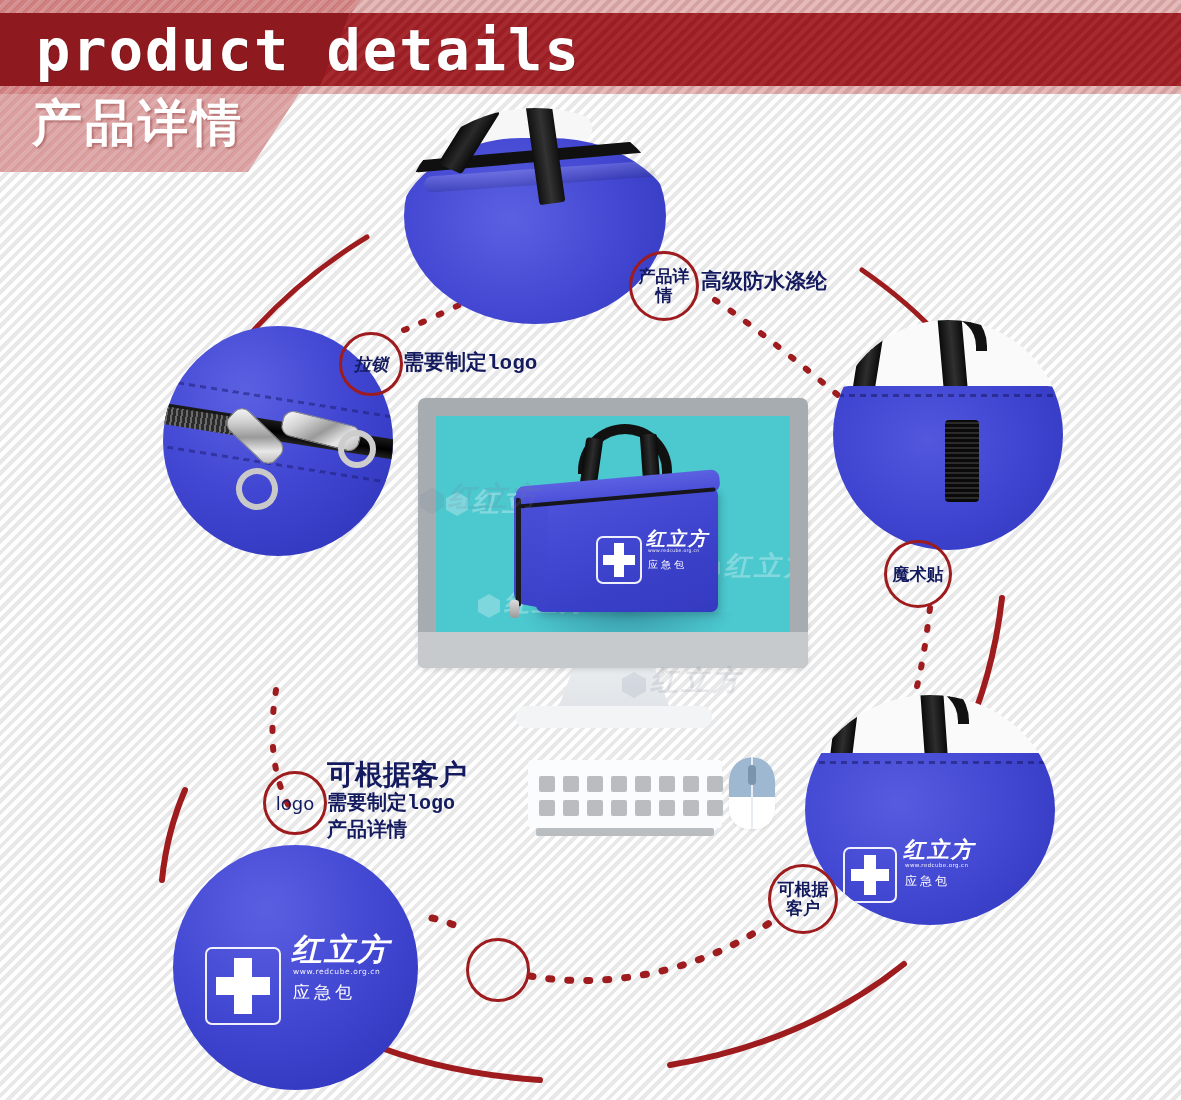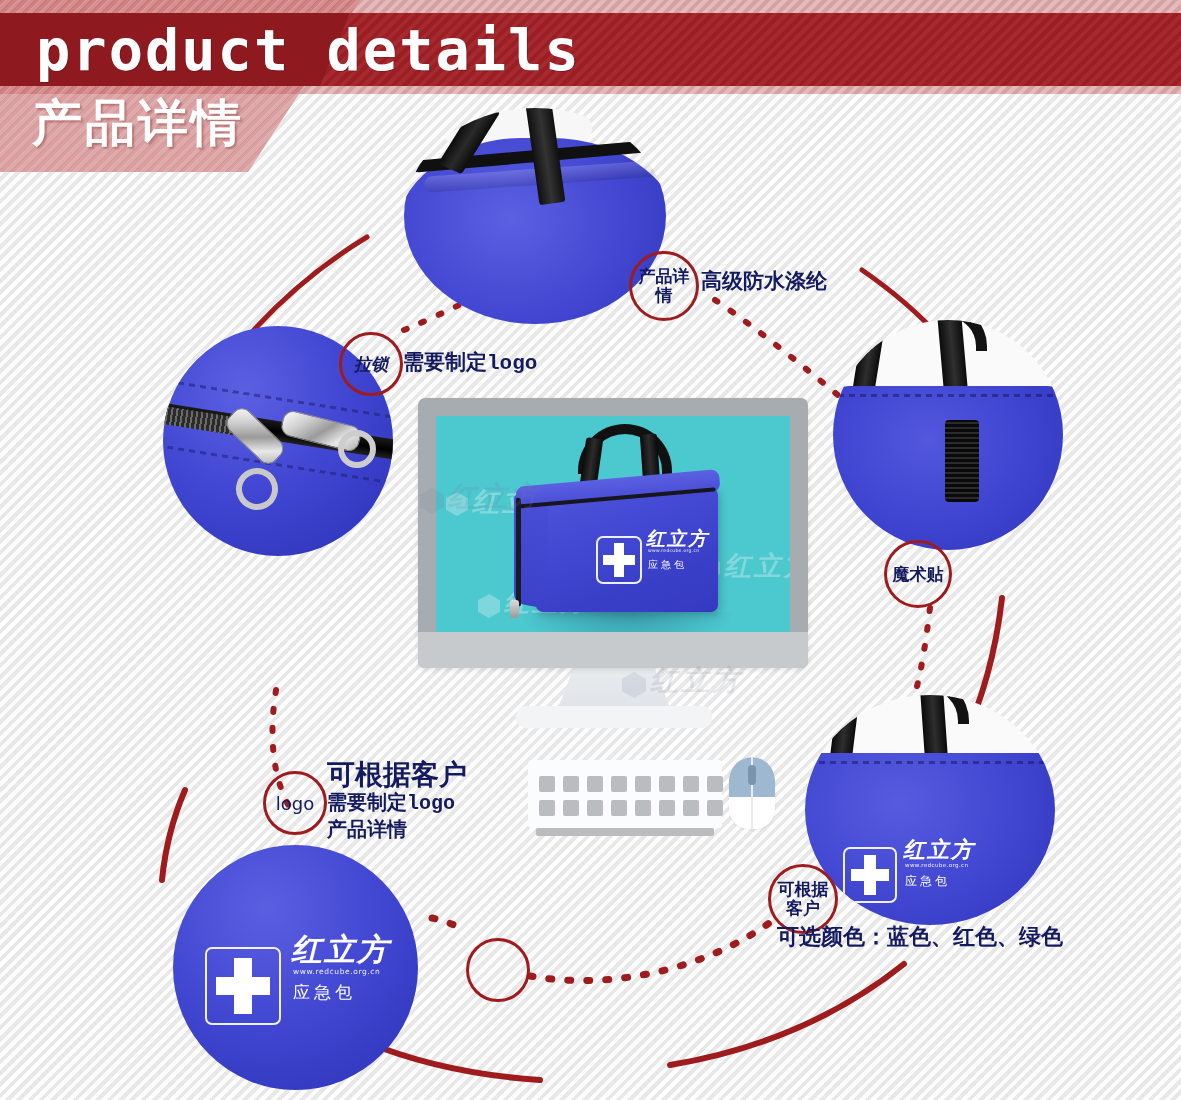--- a/index.html
+++ b/index.html
@@ -484,15 +484,14 @@
   <div class="tagtext" style="left:403px;top:348px;font-size:21px;">需要制定logo</div>
 
   <div class="tagcircle" style="left:884px;top:540px;width:62px;height:62px;font-size:17px;">魔术贴</div>
 
   <div class="tagcircle" style="left:263px;top:771px;width:58px;height:58px;font-size:18px;font-weight:normal;">logo</div>
   <div class="tagtext" style="left:327px;top:763px;font-size:28px;line-height:27px;">可根据客户</div>
   <div class="tagtext" style="left:327px;top:790px;font-size:20px;line-height:27px;">需要制定logo</div>
   <div class="tagtext" style="left:327px;top:817px;font-size:20px;line-height:27px;">产品详情</div>
 
   <div class="tagcircle" style="left:768px;top:864px;width:64px;height:64px;font-size:17px;line-height:19px;">可根据客户</div>
-  <div class="tagtext" style="left:777px;top:922px;font-size:22px;">可选颜色：蓝色、红色、绿色</div>
 
 </div>
 
 </body></html>

